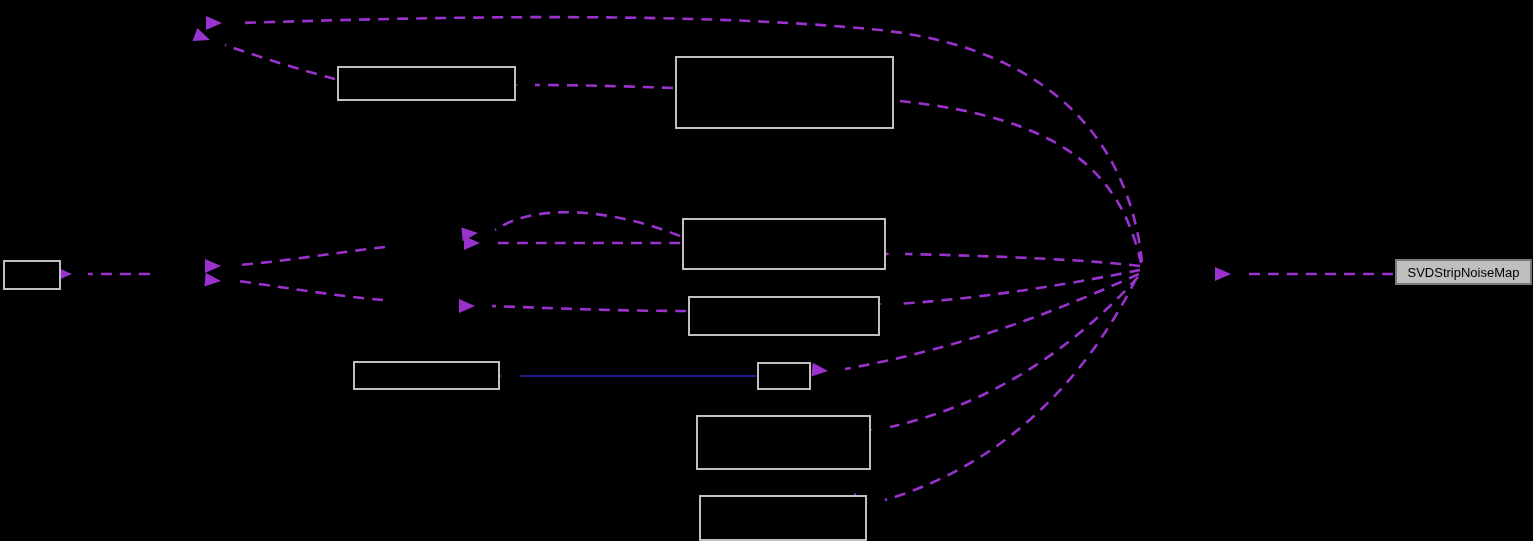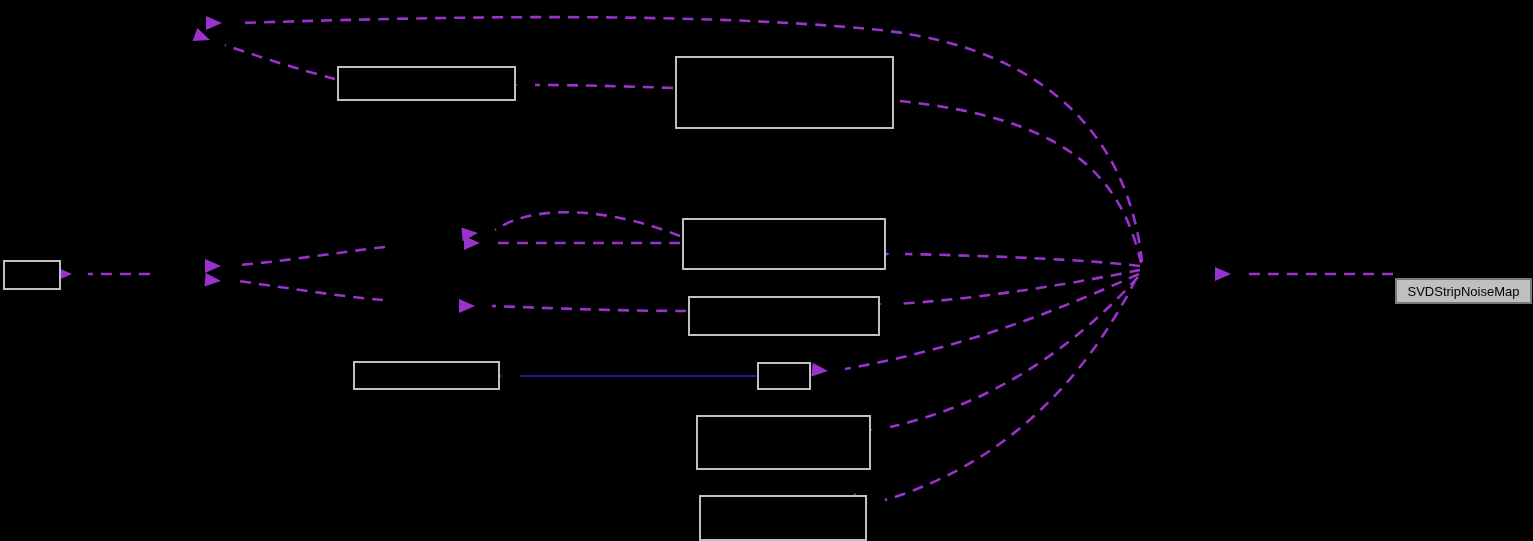--- a/index.html
+++ b/index.html
@@ -77,21 +77,21 @@
       <polygon points="0,0 16,-7 16,7" fill="#9a32cd" transform="translate(72,274) rotate(180)"></polygon>
       <path d="M1139,274 C1080,300 980,345 845,369" fill="none" stroke="#9a32cd" stroke-width="2.6" stroke-dasharray="11,8"></path>
       <polygon points="0,0 16,-7 16,7" fill="#9a32cd" transform="translate(828,371) rotate(185)"></polygon>
       <path d="M756,376 L520,376" fill="none" stroke="#1f1f8f" stroke-width="2"></path>
       <polygon points="0,0 16,-7 16,7" fill="#1f1f8f" transform="translate(503,376) rotate(180)"></polygon>
       <path d="M1138,277 C1090,330 1010,400 890,427" fill="none" stroke="#9a32cd" stroke-width="2.6" stroke-dasharray="11,8"></path>
       <polygon points="0,0 16,-7 16,7" fill="#9a32cd" transform="translate(873,430) rotate(190)"></polygon>
       <path d="M1136,279 C1095,360 1020,460 885,500" fill="none" stroke="#9a32cd" stroke-width="2.6" stroke-dasharray="11,8"></path>
       <polygon points="0,0 16,-7 16,7" fill="#9a32cd" transform="translate(868,504) rotate(195)"></polygon>
     </svg>
-<div class="graph-node root-node" style="left: 1395px; top: 278px; width: 137px; height: 26px;">SVDStripNoiseMap</div>
+<div class="graph-node root-node" style="left: 1395px; top: 259px; width: 137px; height: 26px;">SVDStripNoiseMap</div>
     <div class="graph-node" style="left: 3px; top: 260px; width: 58px; height: 30px;"></div>
     <div class="graph-node" style="left: 337px; top: 66px; width: 179px; height: 35px;"></div>
     <div class="graph-node" style="left: 675px; top: 56px; width: 219px; height: 73px;"></div>
     <div class="graph-node" style="left: 682px; top: 218px; width: 204px; height: 52px;"></div>
     <div class="graph-node" style="left: 688px; top: 296px; width: 192px; height: 40px;"></div>
     <div class="graph-node" style="left: 353px; top: 361px; width: 147px; height: 29px;"></div>
     <div class="graph-node" style="left: 757px; top: 362px; width: 54px; height: 28px;"></div>
     <div class="graph-node" style="left: 696px; top: 415px; width: 175px; height: 55px;"></div>
     <div class="graph-node" style="left: 699px; top: 495px; width: 168px; height: 46px;"></div>
   </div>

